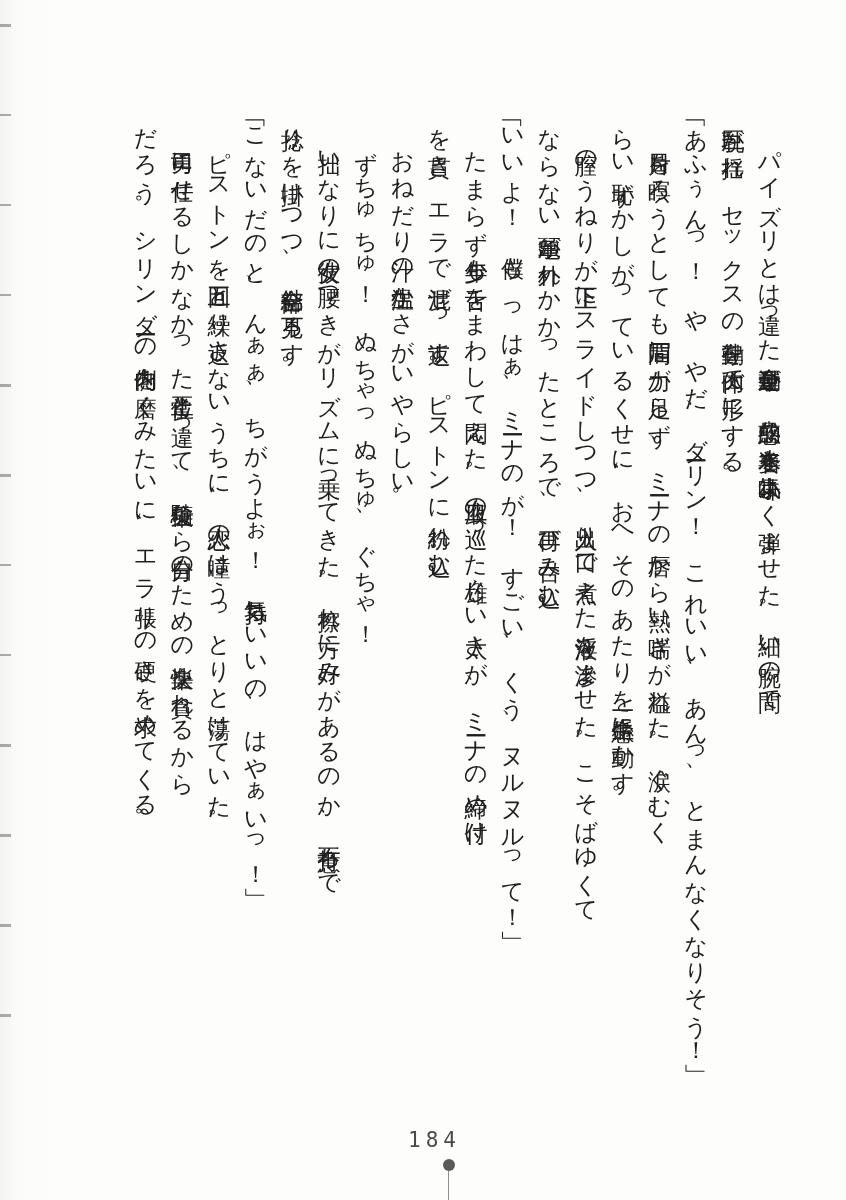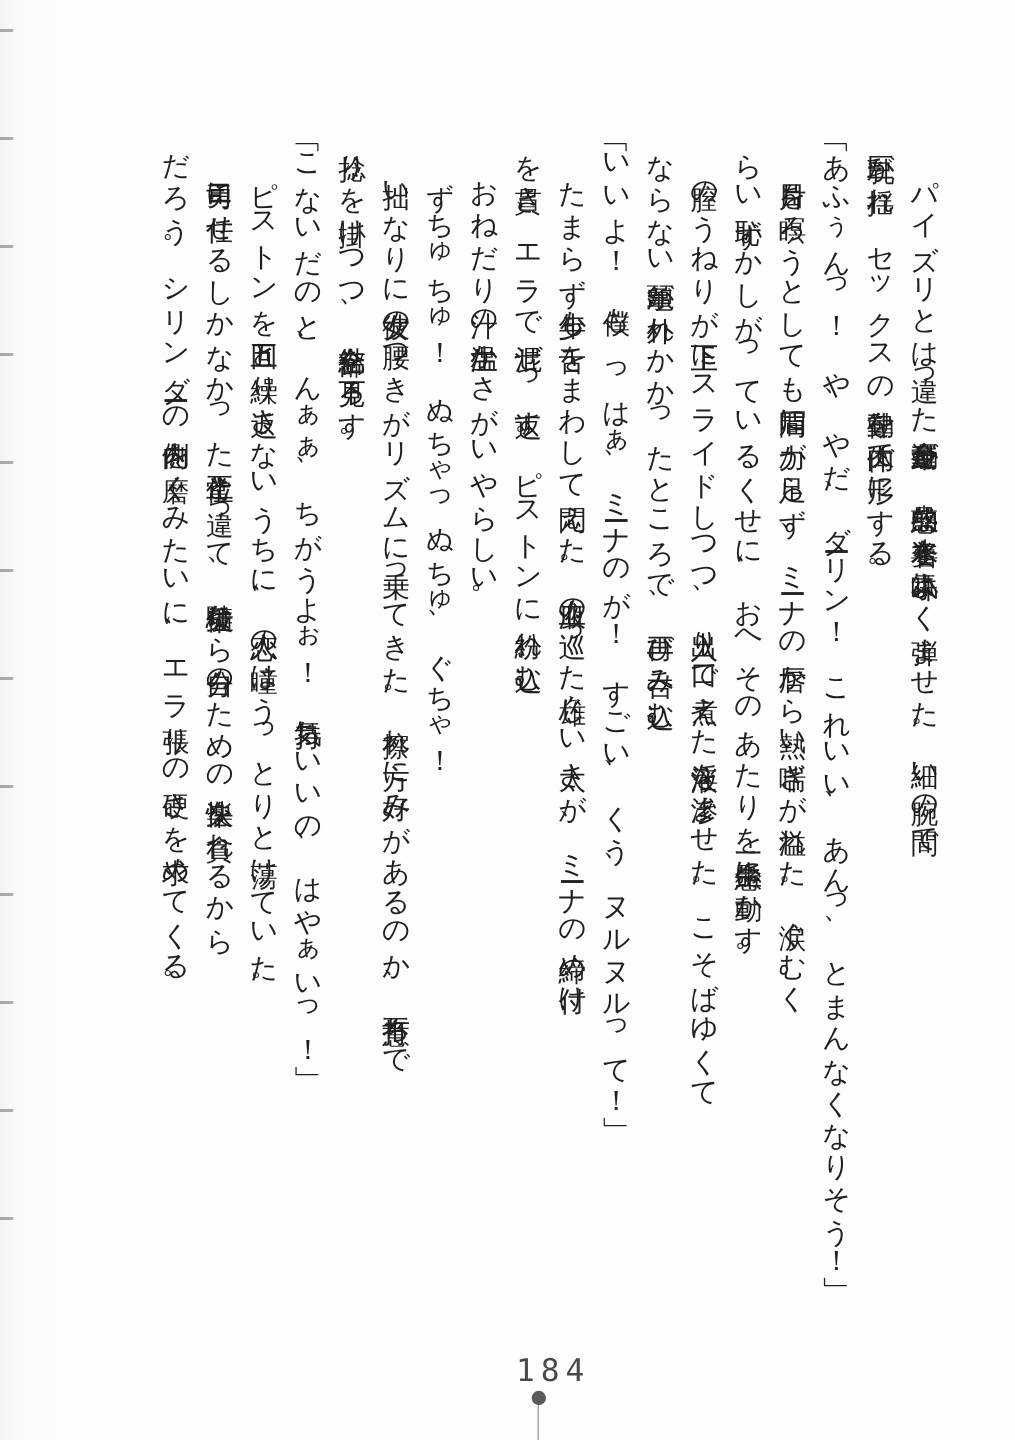--- a/index.html
+++ b/index.html
@@ -51,23 +51,23 @@
   }
   .col.indent {
     text-indent: 1em;
   }
   
   .folio {
     position: absolute;
     top: 1128px;
     left: 408px;
     width: 84px;
-    text-align: right;
+    text-align: left;
     font-family: "DejaVu Sans Mono", "Liberation Mono", monospace;
-    font-size: 26px;
+    font-size: 21px;
     letter-spacing: 5px;
     color: var(--folio, #4a4a4a);
   }
   
   .binding-mark {
     position: absolute;
     left: 442px;
     top: 1159px;
     width: 14px;
     height: 41px;

